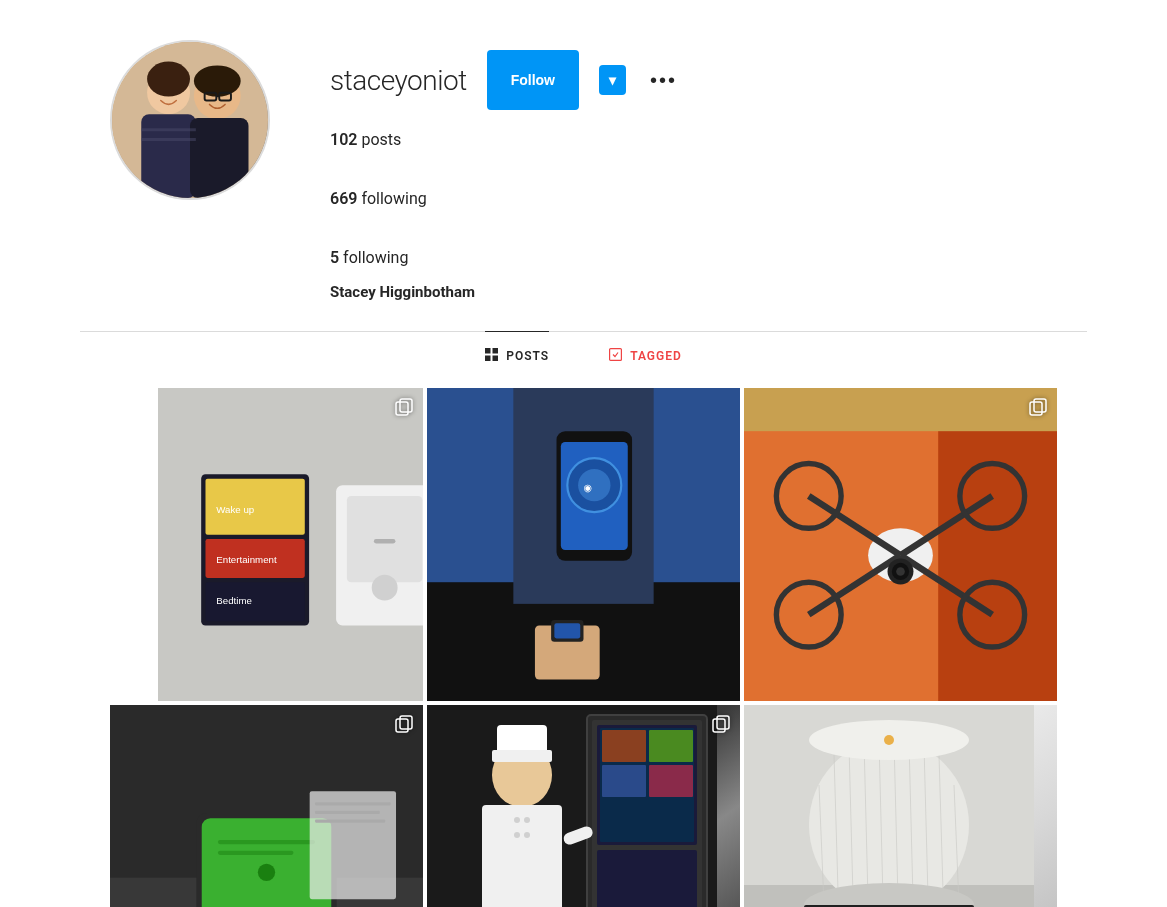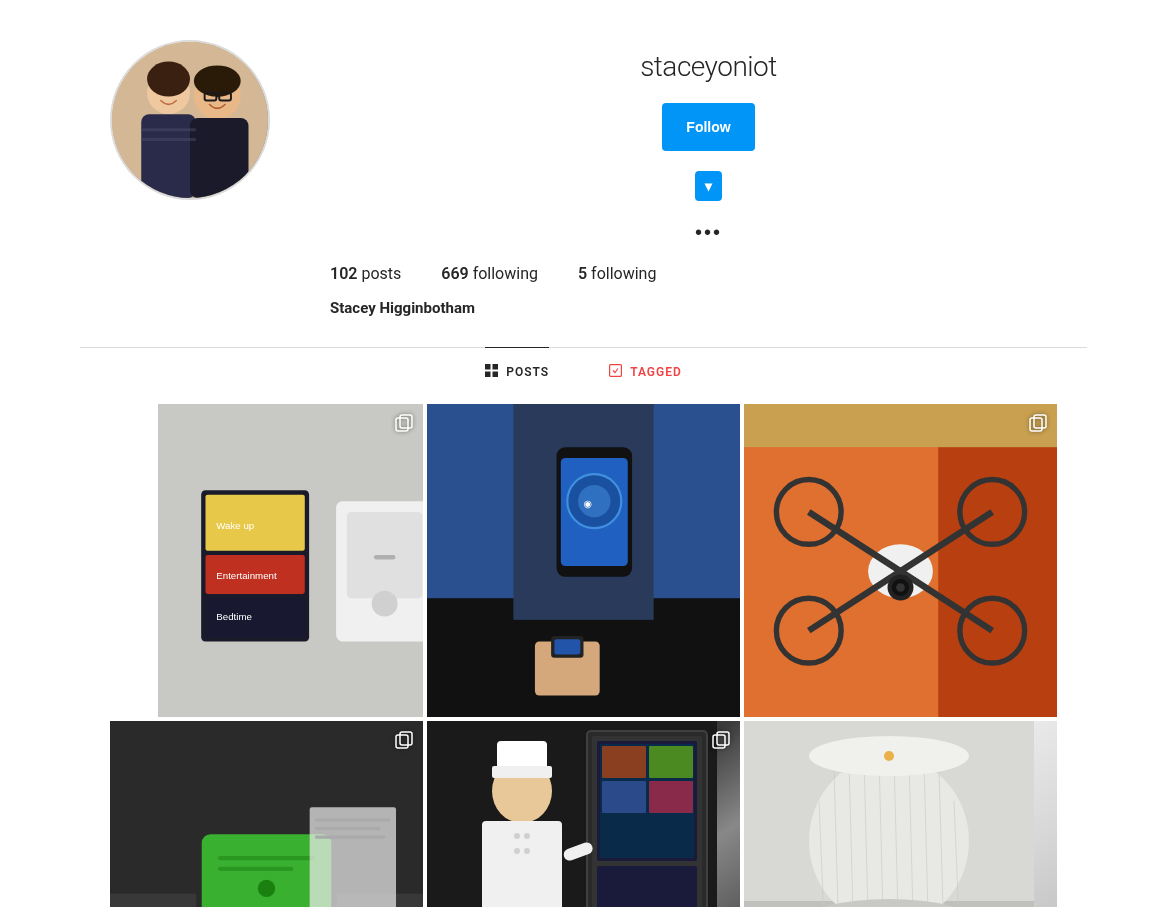--- a/index.html
+++ b/index.html
@@ -48,36 +48,35 @@
     .profile-info {
       flex: 1;
       padding-top: 10px;
     }
 
     .profile-top-row {
       display: flex;
       align-items: center;
       gap: 20px;
       margin-bottom: 20px;
-      flex-direction: column;
     }
 
     .username {
       font-size: 28px;
       font-weight: 300;
       color: #262626;
       letter-spacing: -0.5px;
     }
 
     .follow-btn {
       background: #0095f6;
       color: #fff;
       border: none;
       border-radius: 4px;
-      padding: 16px 24px;
+      padding: 22px 24px;
       font-size: 14px;
       font-weight: 600;
       cursor: pointer;
     }
 
     .dropdown-btn {
       background: #0095f6;
       color: #fff;
       border: none;
       border-radius: 4px;
@@ -94,20 +93,21 @@
       color: #262626;
       font-size: 20px;
       letter-spacing: 2px;
       padding: 0 4px;
     }
 
     .stats-row {
       display: flex;
       gap: 40px;
       margin-bottom: 16px;
+      flex-direction: column;
     }
 
     .stat-item {
       font-size: 16px;
       color: #262626;
     }
 
     .stat-item strong {
       font-weight: 600;
     }

